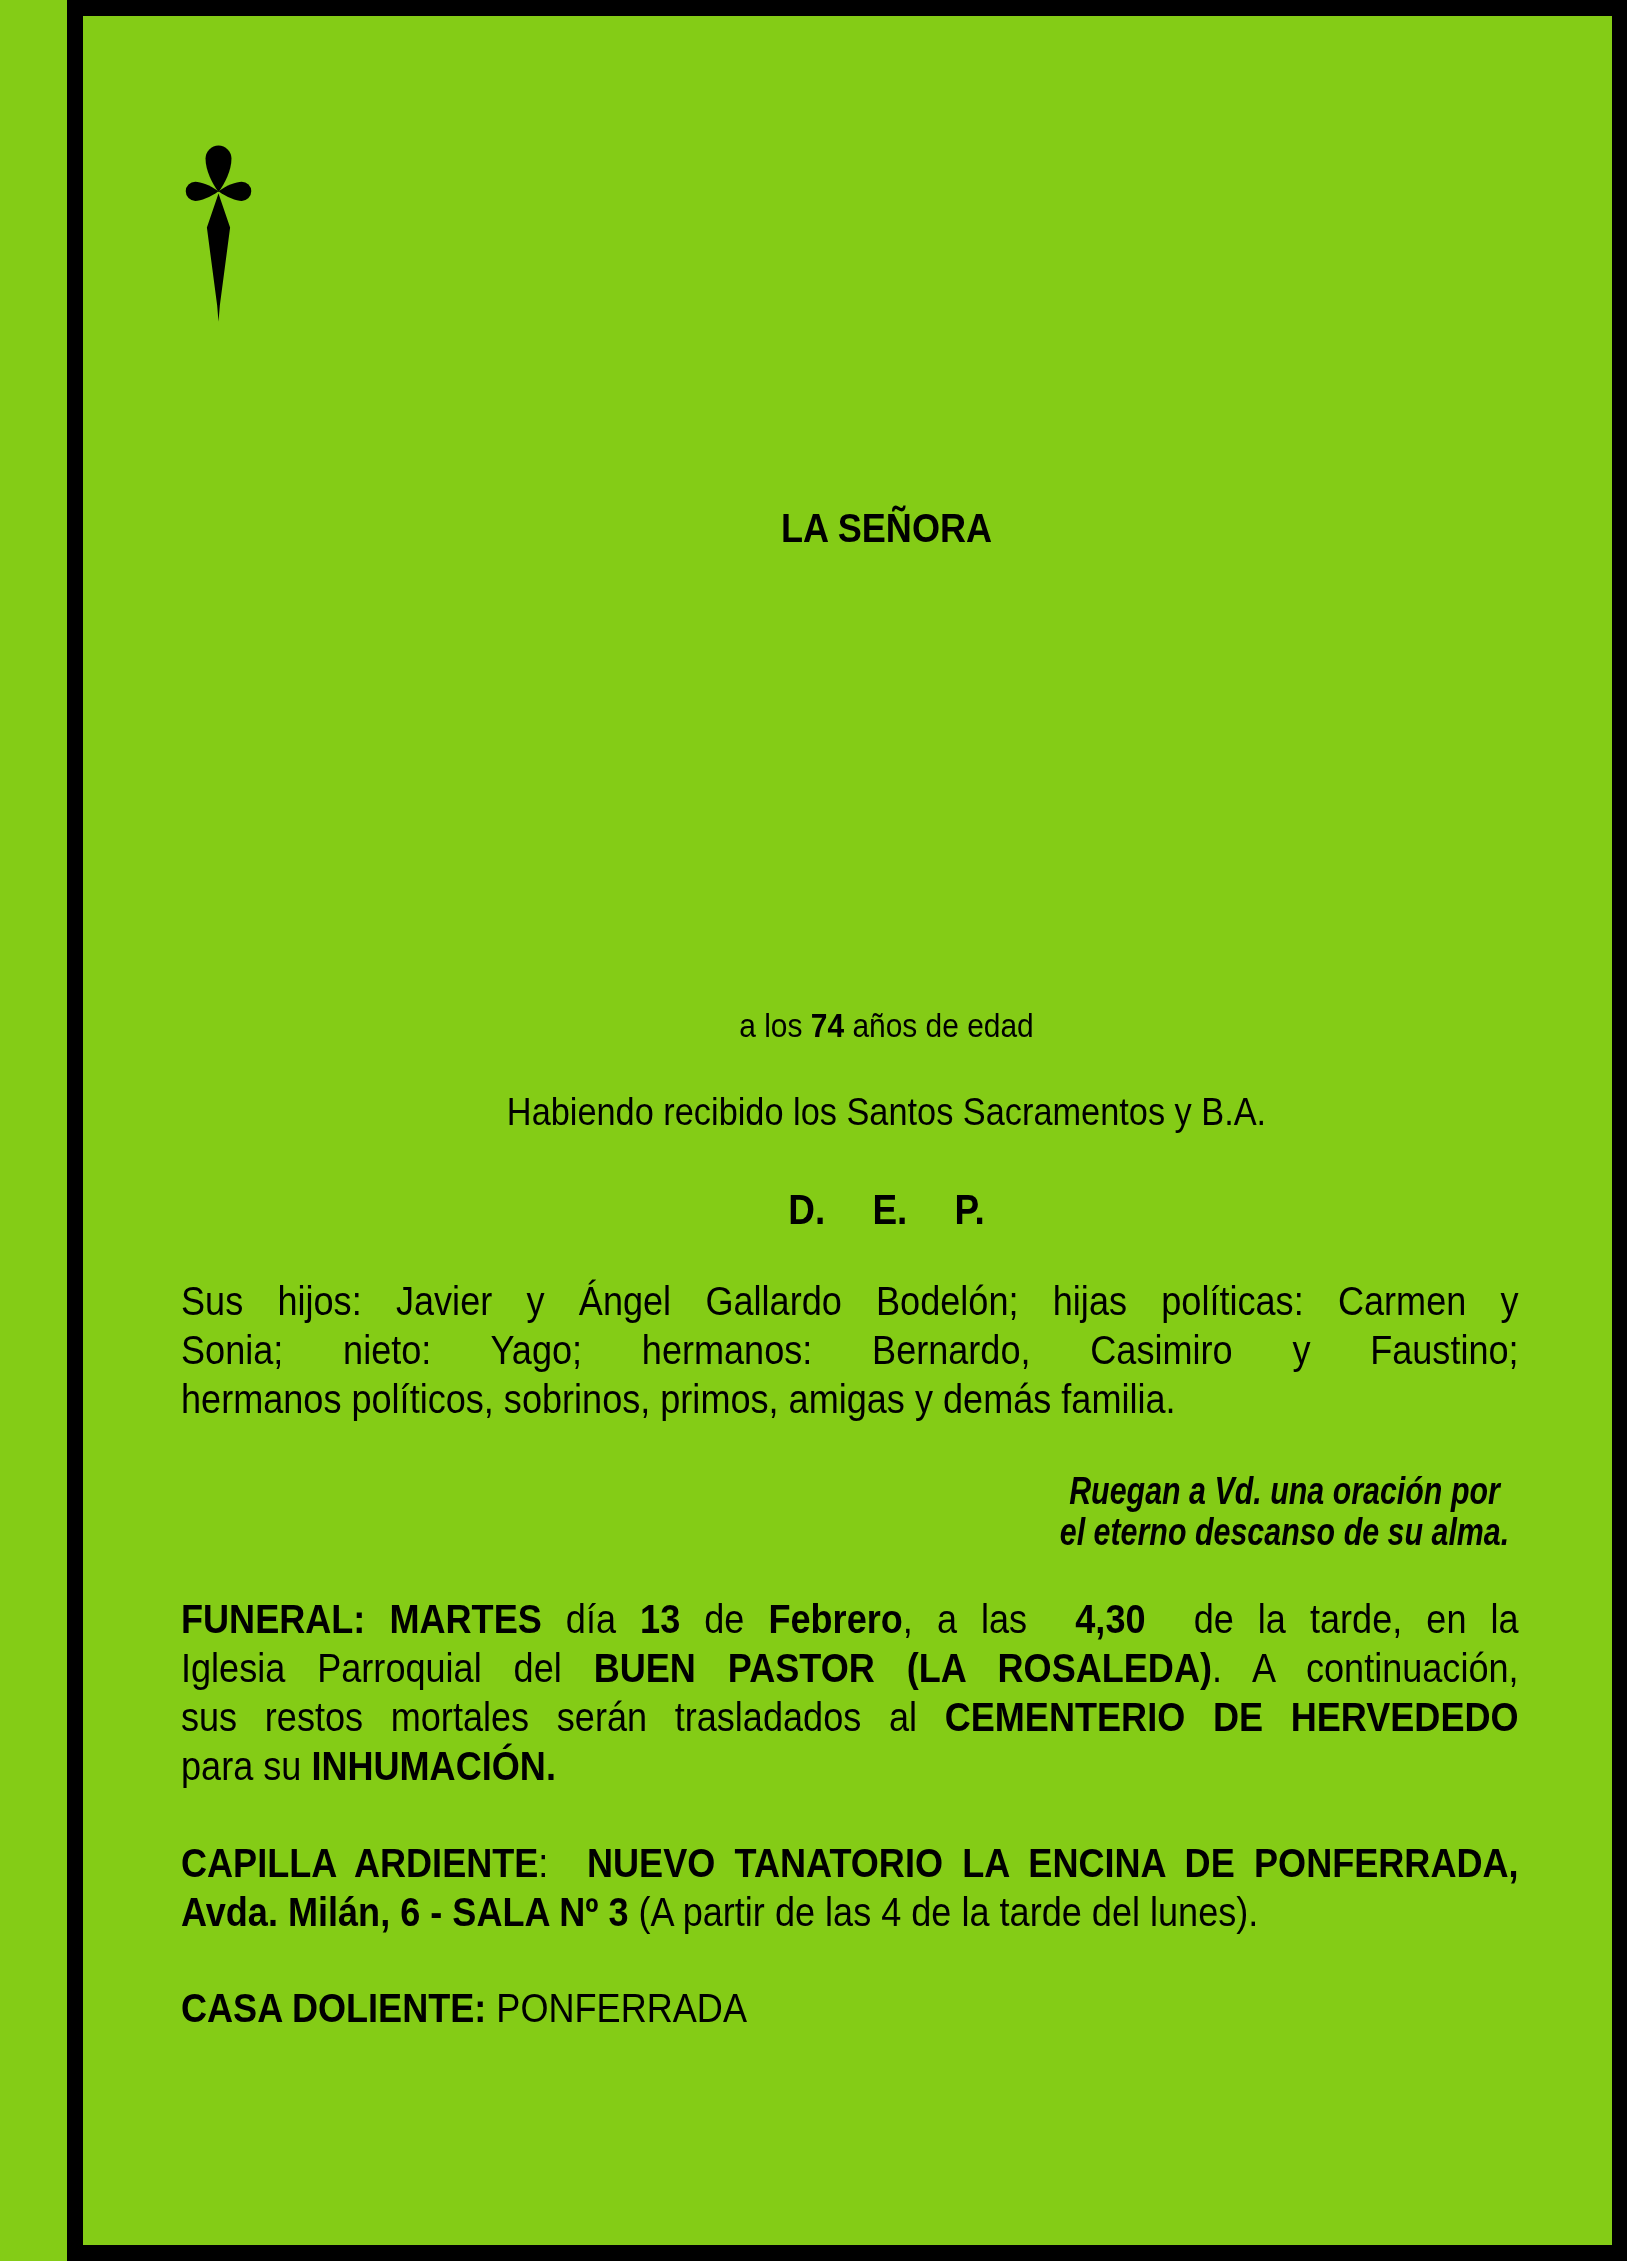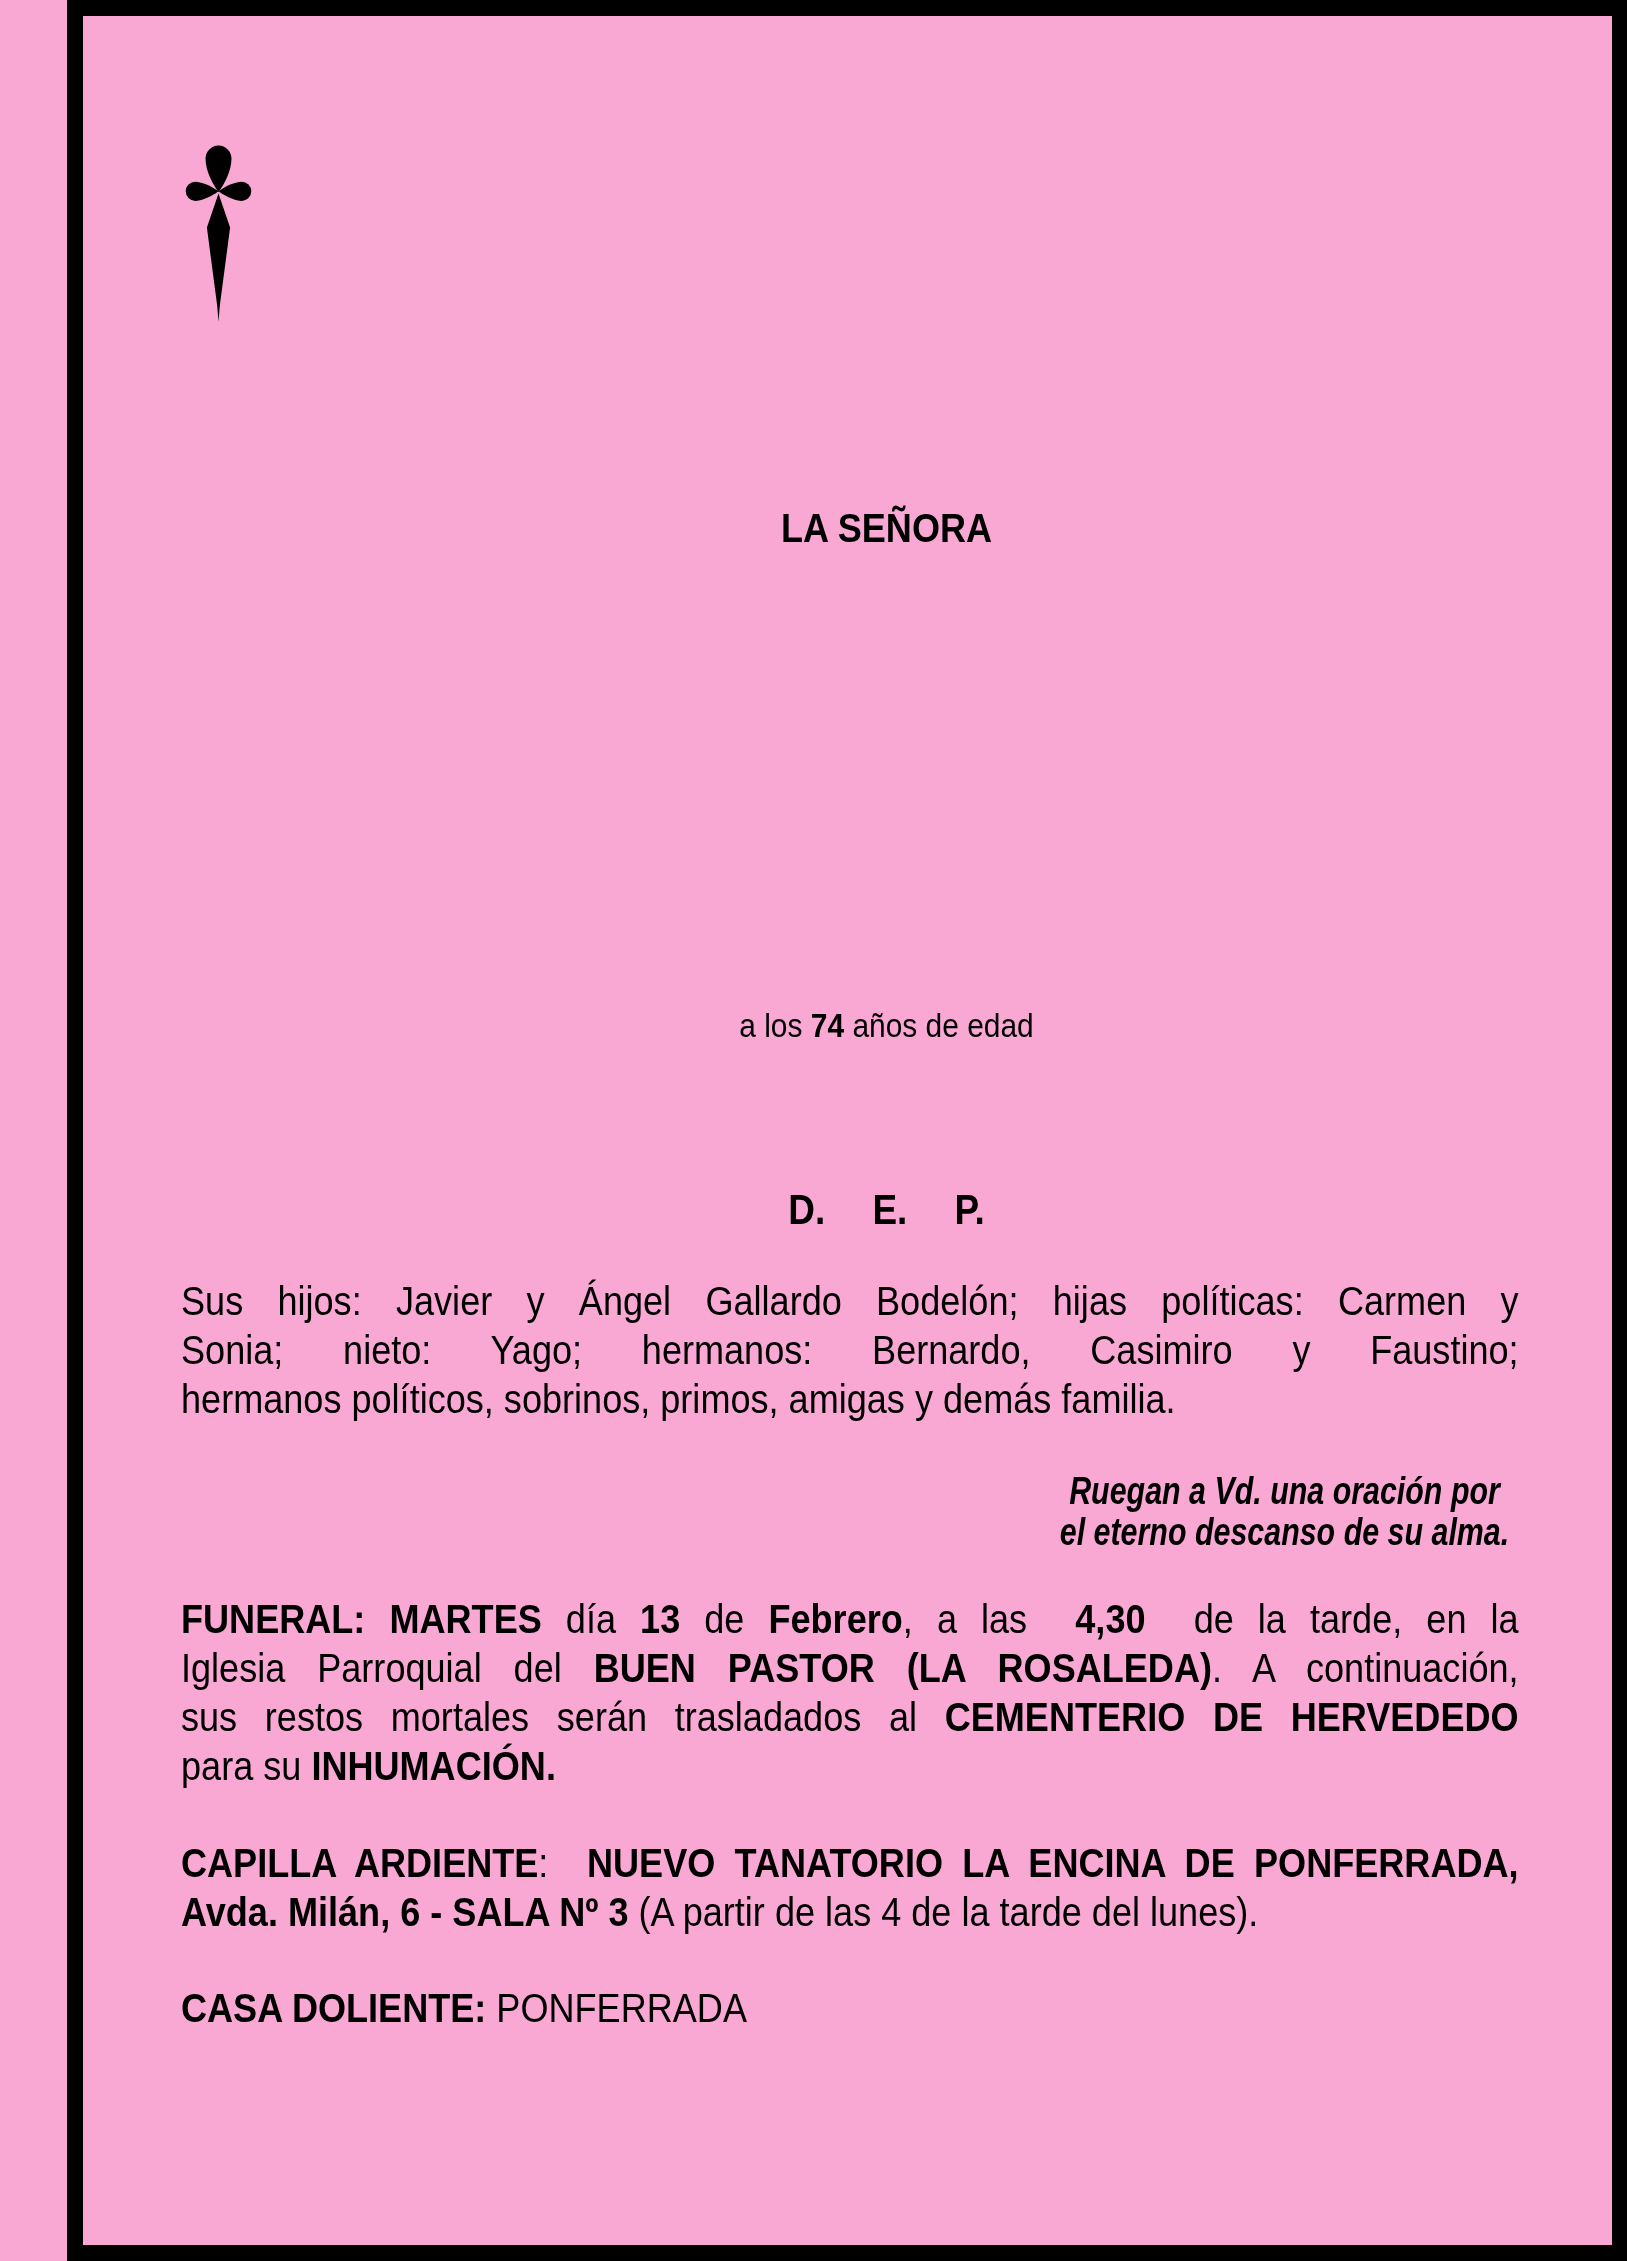--- a/index.html
+++ b/index.html
@@ -1,20 +1,20 @@
 <!DOCTYPE html>
 <html style="font-size:11px"><head>
 <meta charset="utf-8">
 <style>
   html,body{margin:0;padding:0;background:#e8e8e8;}
   .page{
     position:relative;
     width:1628px;
     height:2261px;
-    background:#f9a8d4;
+    background:#84cc16;
     overflow:hidden;
     font-family:"Liberation Sans", sans-serif;
     color:#000;
   }
   
   .frame{
     position:absolute;
     left:67px; top:0; right:0; bottom:0;
     border:16.4px solid #000;
     box-sizing:border-box;
@@ -77,20 +77,23 @@
 
 
 
 
   <div id="age" class="blk blk-c">
     <span class="sx sx88">
         <div class="ln"><span>a los </span><span class="b">74</span><span> años de edad</span></div>
       </span>
   </div>
 
+  <div id="sacraments" class="blk blk-c">
+    <span class="sx sx88">Habiendo recibido los Santos Sacramentos y B.A.</span>
+  </div>
 
   <div id="dep" class="blk blk-c">
     <span class="sx sx88">D. E. P.</span>
   </div>
 
   <div id="family" class="blk blk-l">
     <div class="sx sx88">
         <div class="ln just"><span>Sus hijos: Javier y Ángel Gallardo Bodelón; hijas políticas: Carmen y</span></div>
         <div class="ln just"><span>Sonia; nieto: Yago; hermanos: Bernardo, Casimiro y Faustino;</span></div>
         <div class="ln"><span>hermanos políticos, sobrinos, primos, amigas y demás familia.</span></div>

